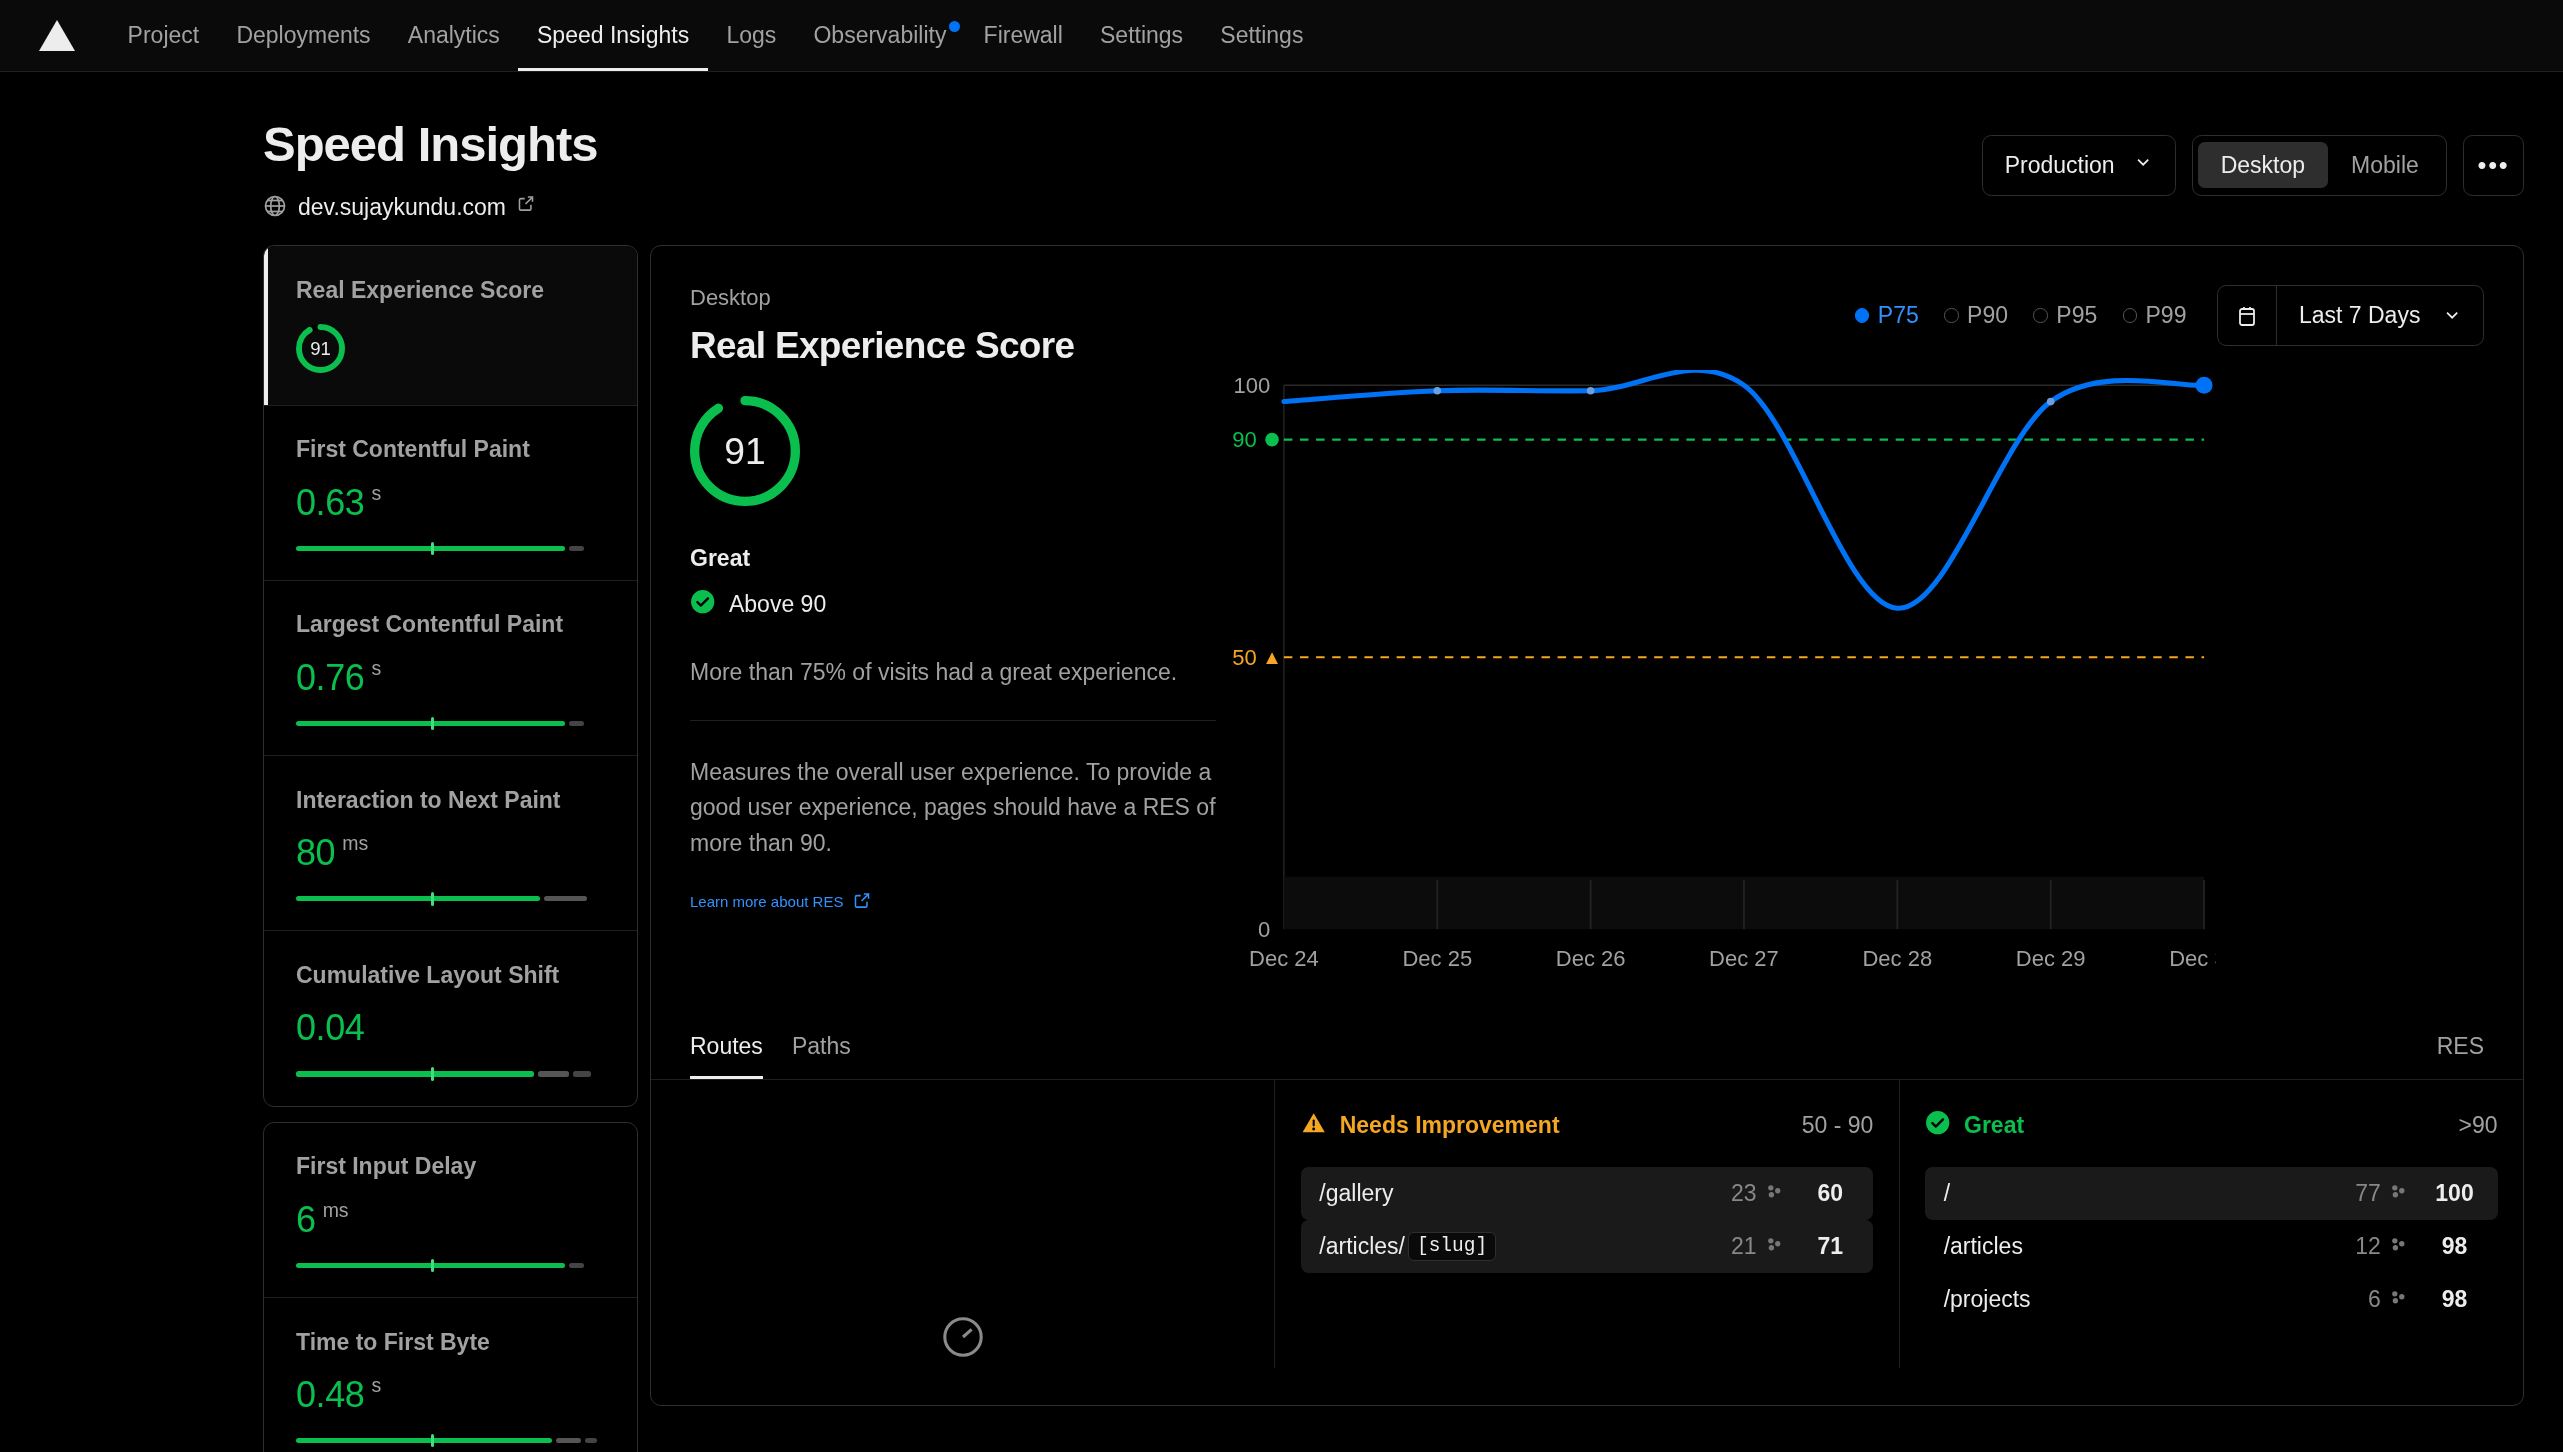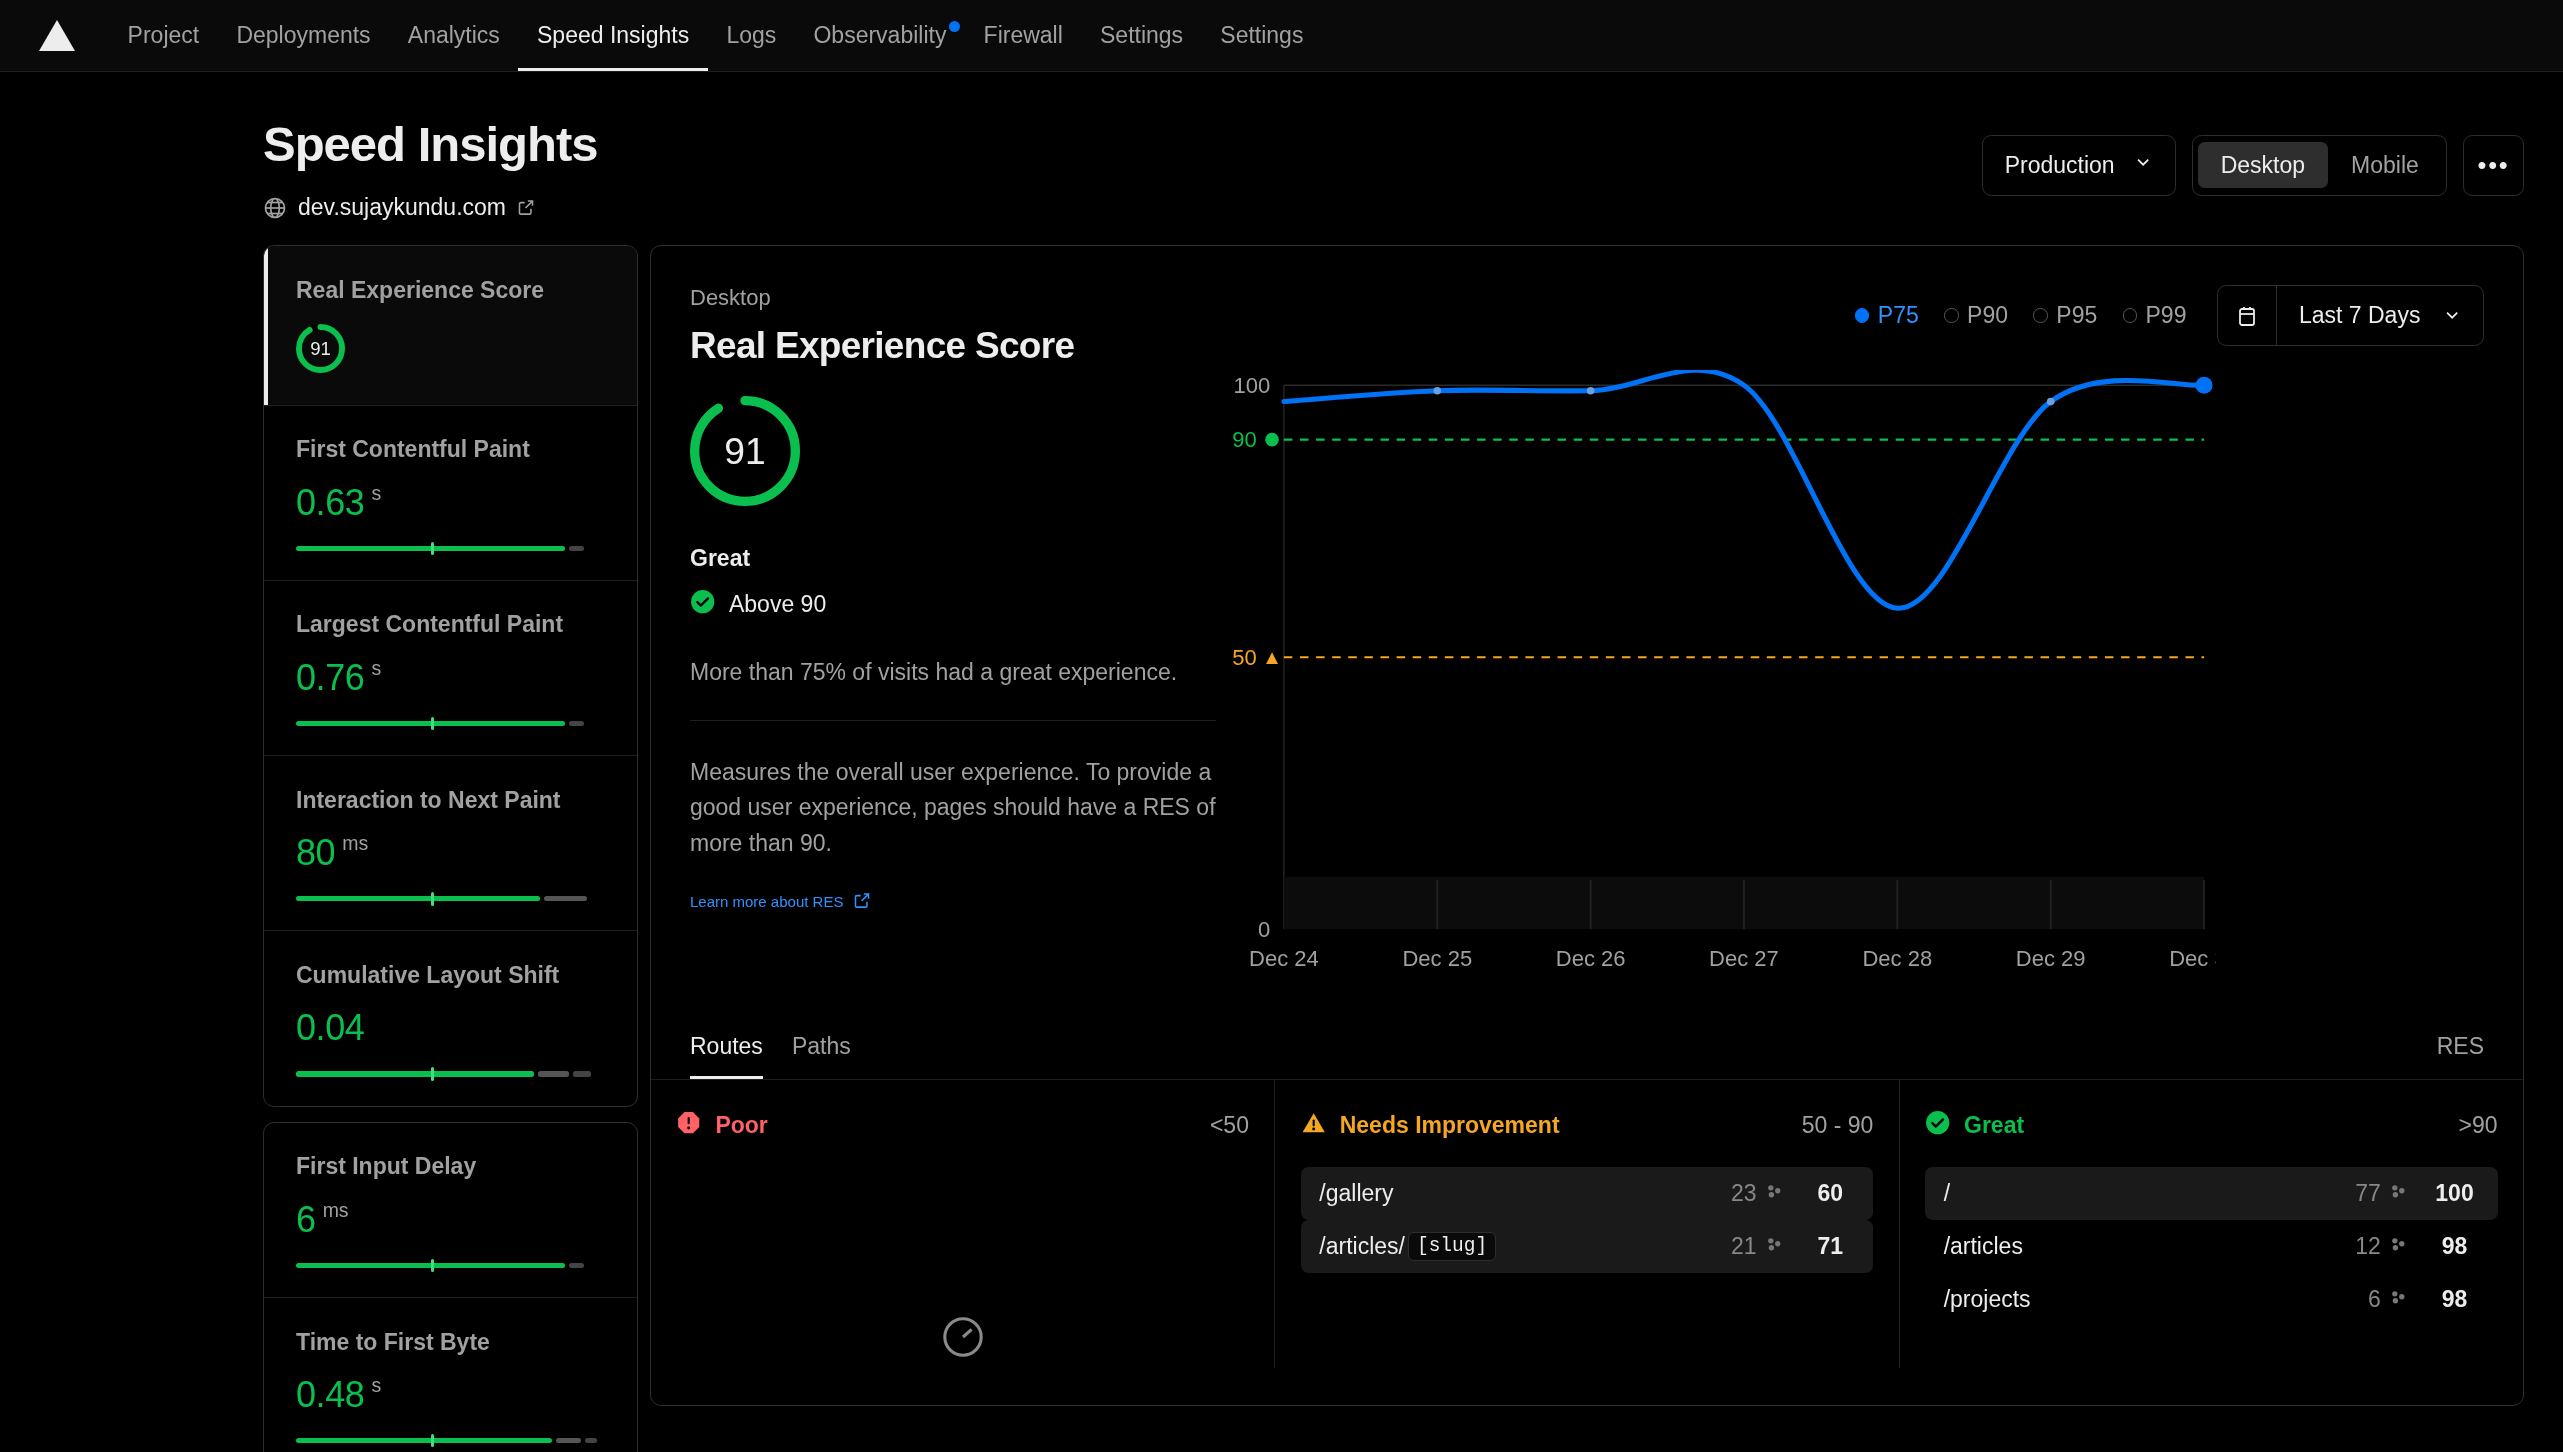--- a/index.html
+++ b/index.html
@@ -50,21 +50,21 @@
     position:absolute; top:21px; right:5.1px;
   }
   
   .page-head {
     padding:44px 39px 0 263px;
     display:flex; align-items:flex-start; justify-content:space-between;
   }
   .page-title { font-size:49px; font-weight:700; letter-spacing:-1px; }
   .domain-row {
     margin-top:22px;
-    display:flex; align-items:center; gap:11px;
+    display:flex; gap:11px;
     font-size:23px; color:#ededed;
   }
   .globe-icon, .ext-icon { display:inline-flex; }
   .head-controls { display:flex; align-items:center; gap:16px; margin-top:18.6px; }
   .ctl {
     height:61px;
     border:0.8px solid #2e2e2e;
     border-radius:9.3px;
     background:#000;
     display:flex; align-items:center;
@@ -503,31 +503,20 @@
     <div class="tabs-row">
       <div class="tabs" id="tabs">
           <div class="tab active">Routes</div>
           <div class="tab">Paths</div>
         </div>
       <div class="res-label">RES</div>
     </div>
 
     <div class="cols" id="cols">
         <div class="col">
-    <div class="col-head">
-      <div class="col-head-left" style="color:#ff6166">
-        <span><svg width="25.4" height="25.4" viewBox="0 0 24 24">
-                  <polygon points="8,2 16,2 22,8 22,16 16,22 8,22 2,16 2,8" fill="#ff6166"></polygon>
-                  <rect x="11" y="6.5" width="2" height="7" rx="1" fill="#000"></rect>
-                  <circle cx="12" cy="17" r="1.4" fill="#000"></circle>
-                </svg></span>
-        <span>Poor</span>
-      </div>
-      <div class="col-range">&lt;50</div>
-    </div>
     <div class="rows"></div>
     <div class="empty-state">
             <span><svg width="46" height="46" viewBox="0 0 24 24" fill="none" stroke="#8a8a8a" stroke-width="1.6">
                 <circle cx="12" cy="12" r="9.5"></circle>
                 <path d="M12 12l4.5-4"></path>
               </svg></span>
           </div>
   </div>
         <div class="col">
     <div class="col-head">

